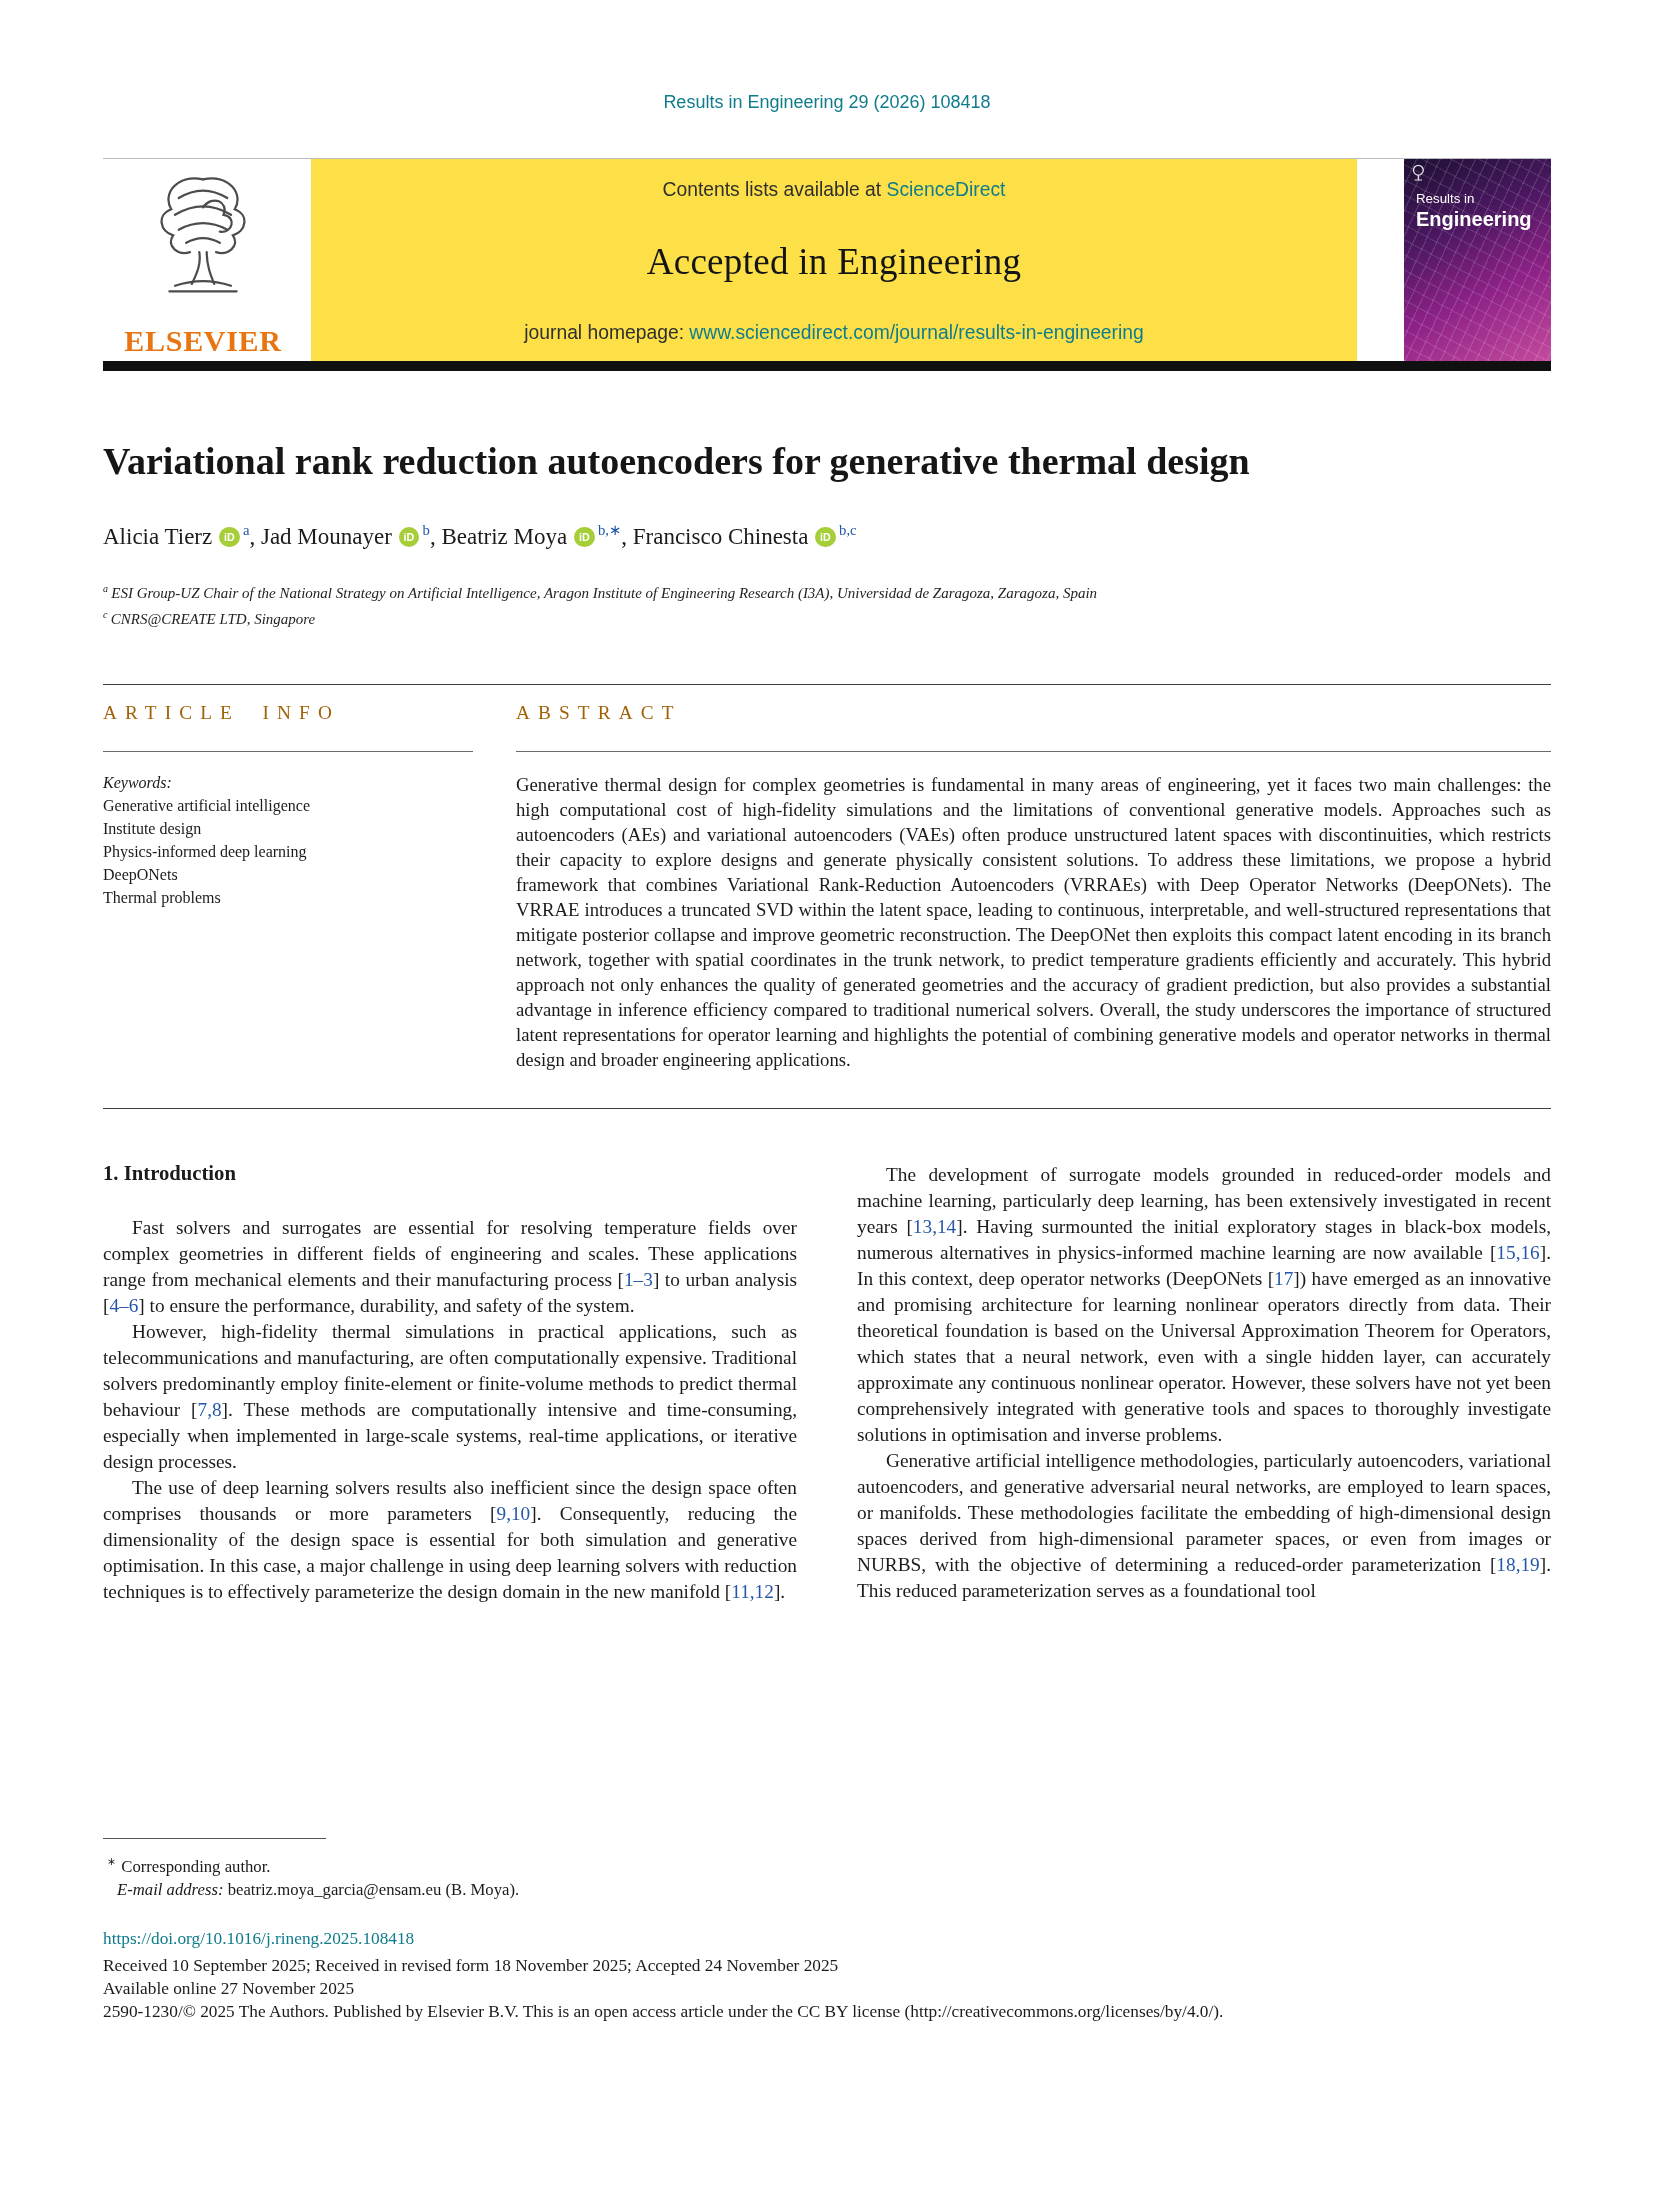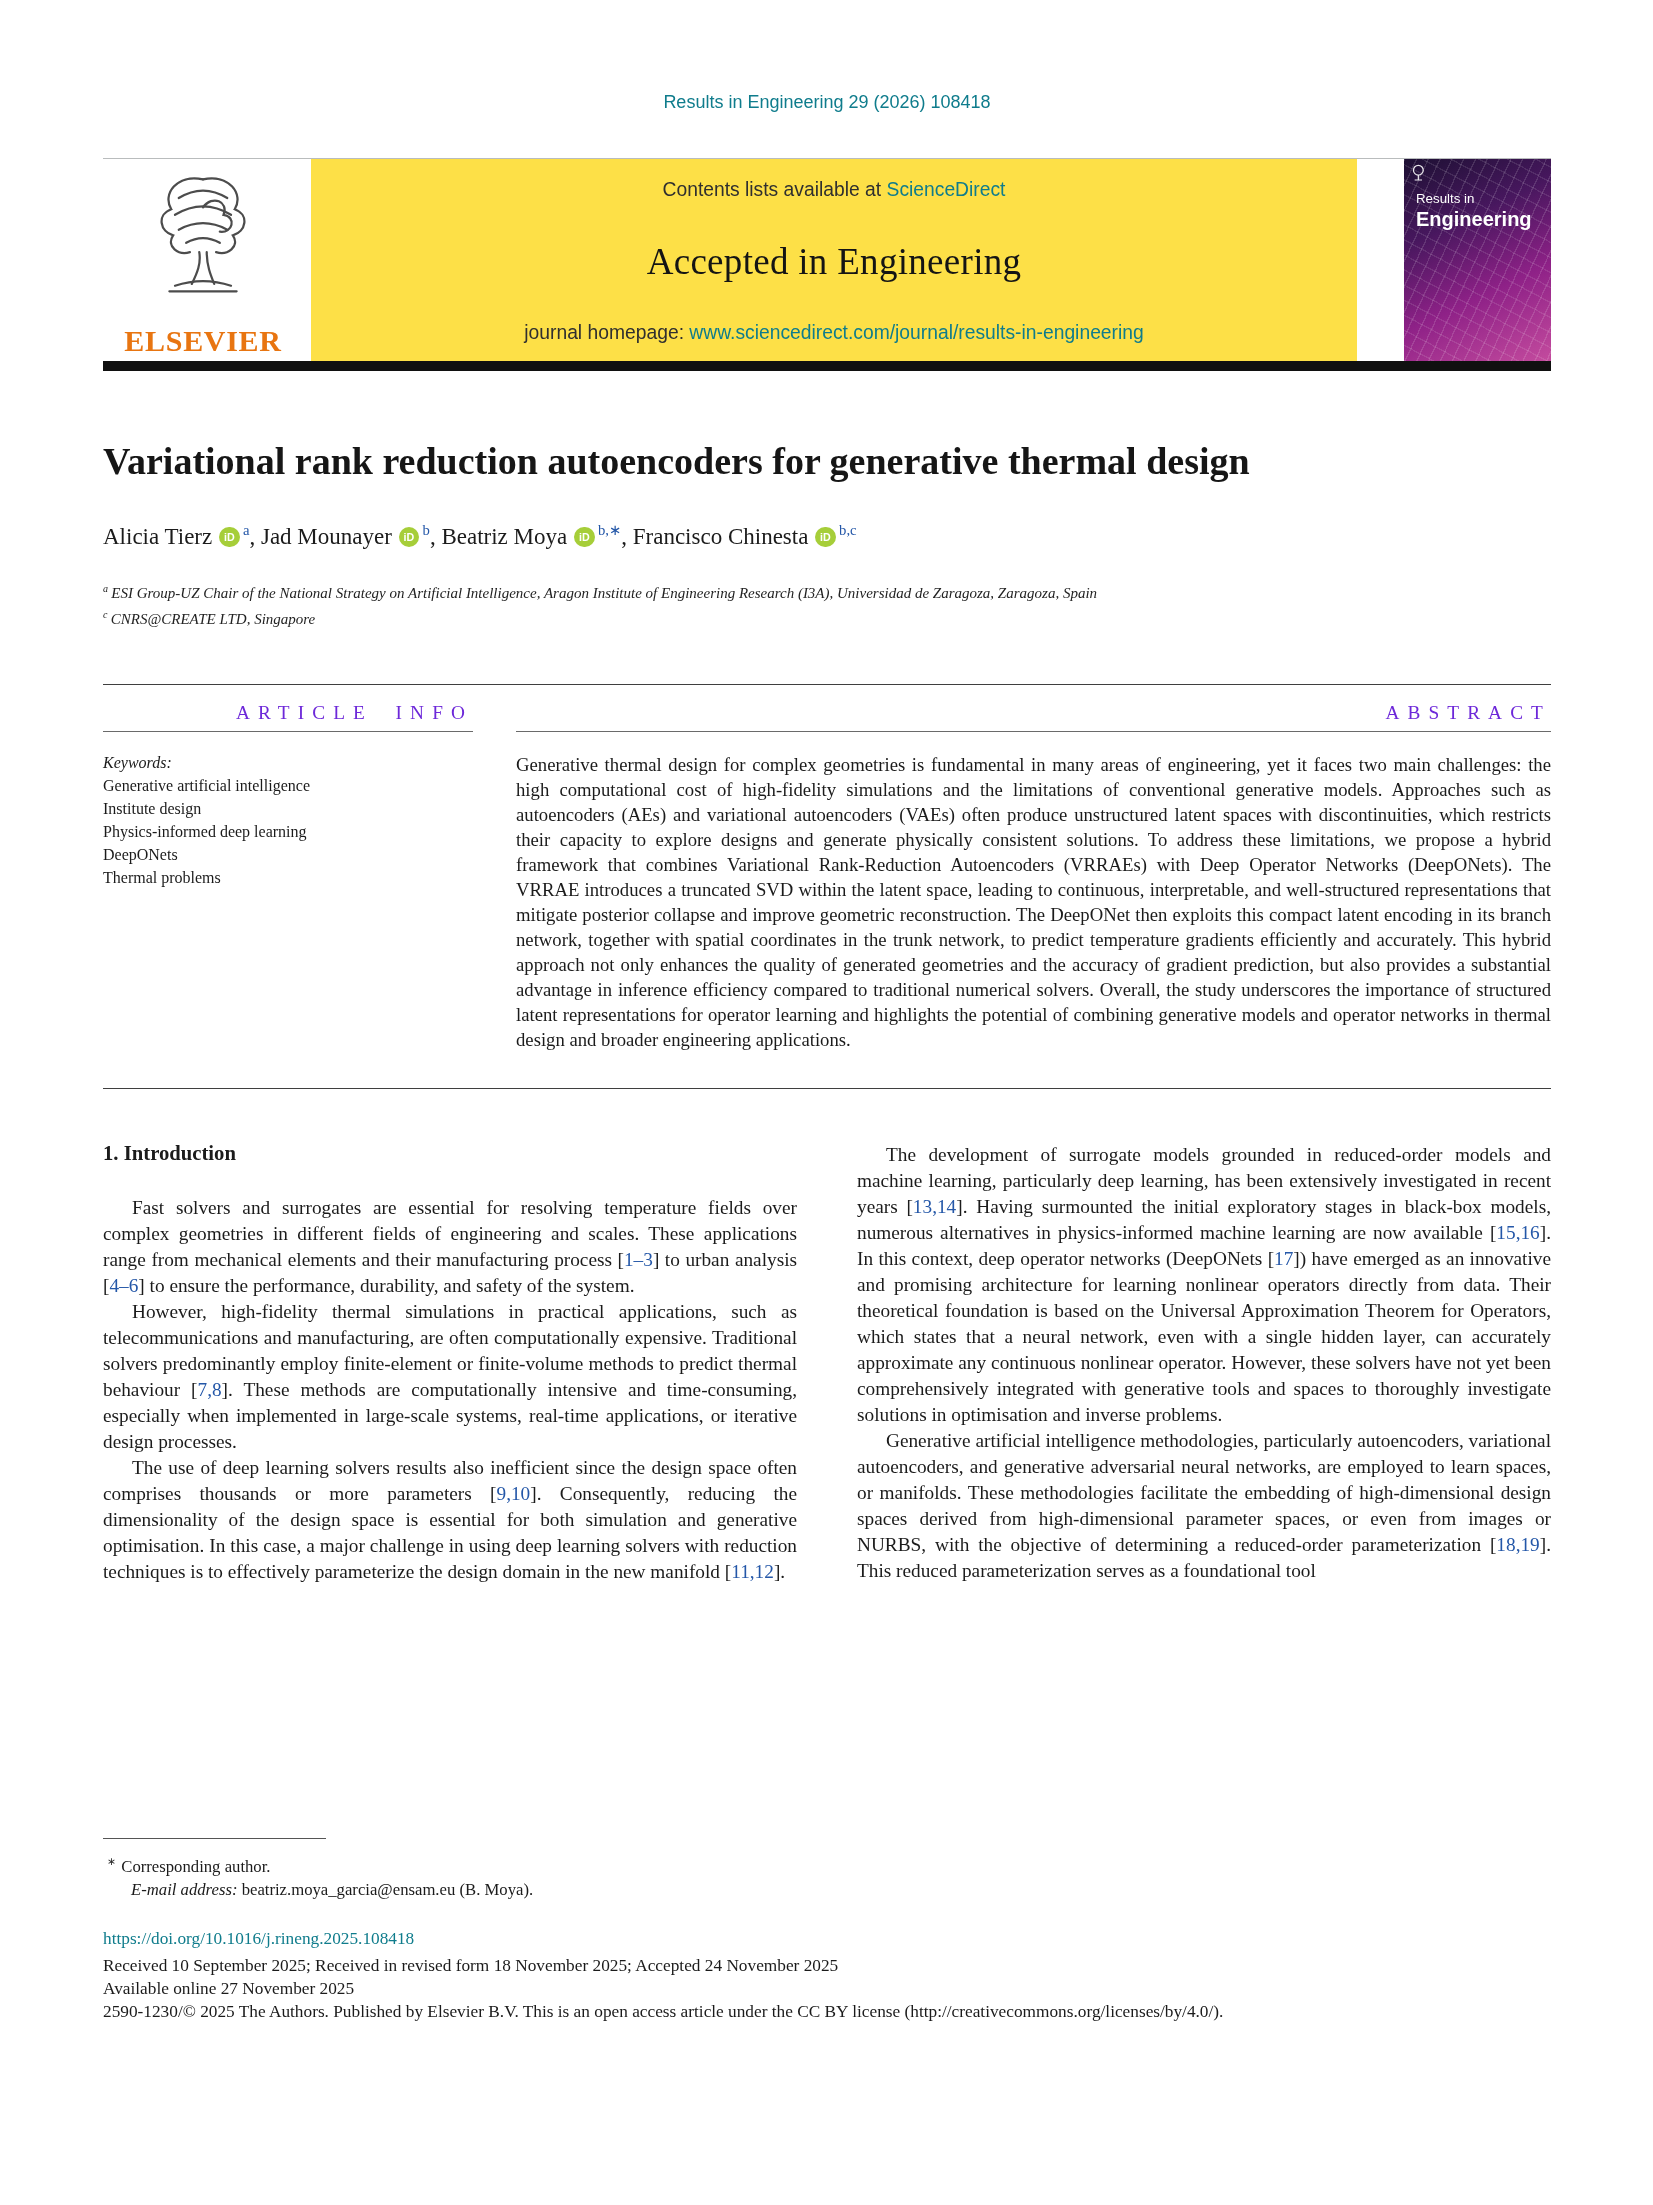--- a/index.html
+++ b/index.html
@@ -49,41 +49,41 @@
   sup.asup{color:var(--blue);font-size:14.7px;}
   .affils{margin-top:28px;}
   .affil{font-style:italic;font-size:15px;line-height:21.3px;color:#232323;}
   .affil sup{font-size:10px;margin-right:3.3px;}
 
   
   .info-block{margin-top:53px;border-top:1.3px solid #3f3f3f;border-bottom:1.3px solid #3f3f3f;
               display:flex;padding:17.3px 0 36px;}
   .info-left{width:370px;}
   .info-right{flex:1;margin-left:43px;}
-  .block-heading{font-size:19.3px;letter-spacing:.42em;word-spacing:.5em;color:#6d28d9;
-                 padding-bottom:7px;border-bottom:1px solid #6a6a6a;text-align:right;}
+  .block-heading{font-size:19.3px;letter-spacing:.42em;word-spacing:.5em;color:#a16207;
+                 padding-bottom:27px;border-bottom:1px solid #6a6a6a;}
   .keywords{margin-top:18.7px;font-size:16px;line-height:23px;}
   .kw-label{font-style:italic;}
   .abstract-text{margin-top:20px;font-size:18.7px;line-height:25px;text-align:justify;}
 
   
   .columns{display:flex;margin-top:53px;}
   .col-left{width:694px;}
   .col-right{width:694px;margin-left:60px;}
   .section-heading{font-size:20.7px;font-weight:bold;margin-bottom:30px;}
   .body-p{font-size:19.3px;line-height:26px;text-align:justify;text-indent:29px;}
   .c{color:var(--blue);margin-top:6px;}
   .it{font-style:italic;}
 
   
   .footer{position:absolute;left:103px;right:103px;top:1838px;}
   .fn-rule{width:223px;border-top:1.3px solid #555;margin-bottom:9.3px;}
   .fn-line{font-size:16.7px;line-height:27px;}
   .fn-line sup{font-size:10.7px;margin:0 5.3px 0 4px;color:#2b2b2b;}
-  .email-line{font-size:16.7px;margin-left:28px;}
+  .email-line{font-size:16.7px;margin-left:14px;}
   .doi-line{margin-top:29px;font-size:17.3px;}
   .doi-line a,.t-link{ text-decoration:none;}
   .meta-lines{margin-top:5.3px;font-size:17.3px;line-height:23px;}
 </style>
 </head>
 <body>
 
 <div class="page">
   <div class="journal-ref">Results in Engineering 29 (2026) 108418</div>
 

